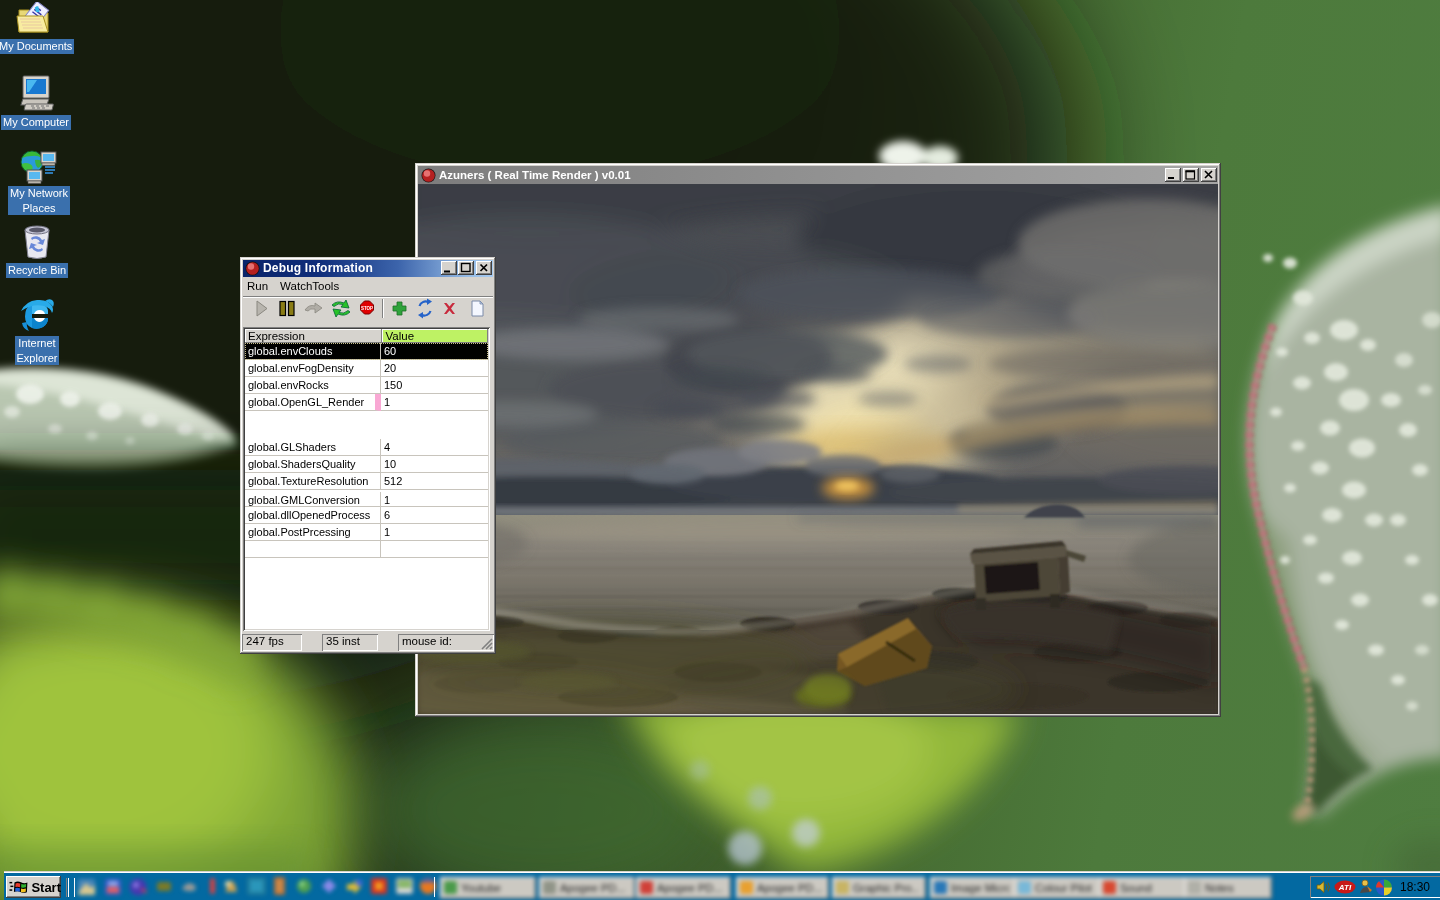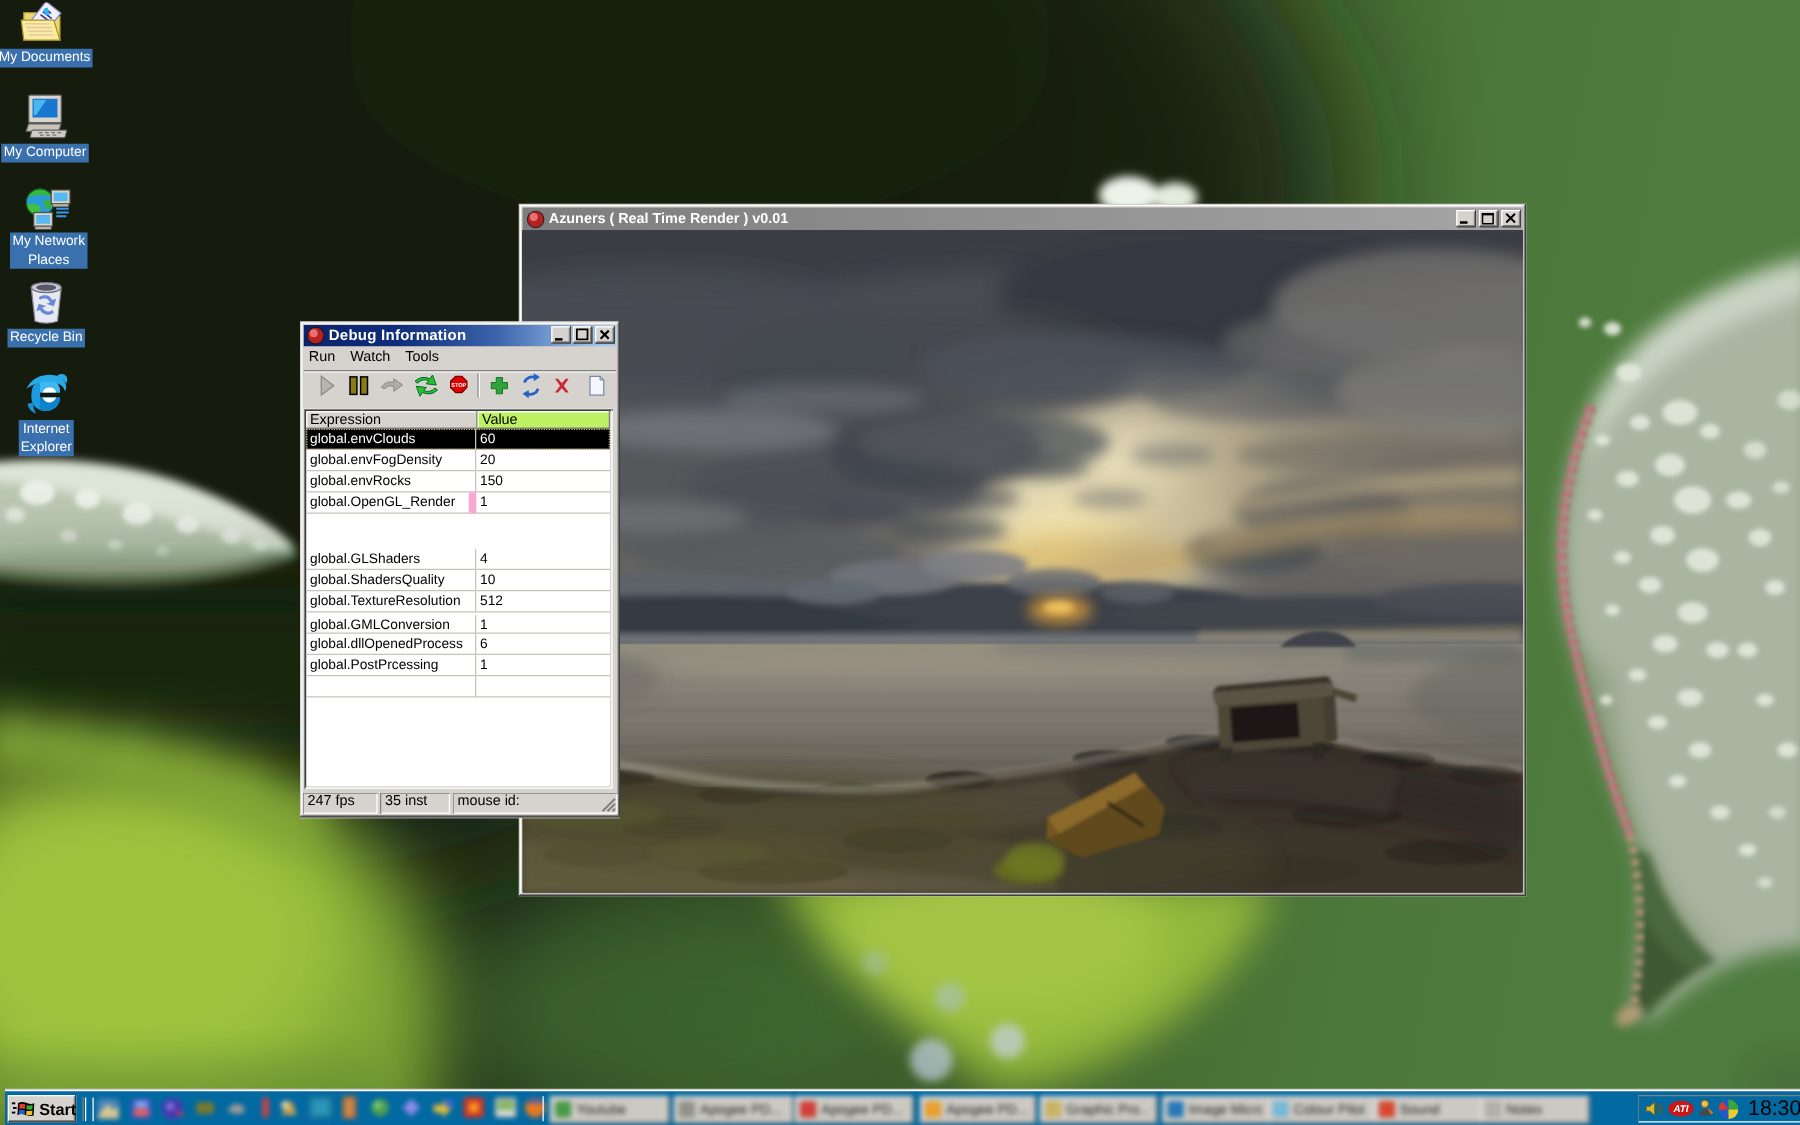--- a/index.html
+++ b/index.html
@@ -467,21 +467,21 @@
             <rect x="3.5" y="2.5" width="8.5" height="8" fill="none" stroke="#000" stroke-width="1.4"></rect>
           </svg></span>
    <span class="tbtn" style="margin-left:1px;"><svg width="16" height="14" viewBox="0 0 16 14">
             <path d="M4.5 3.5 L11 10 M11 3.5 L4.5 10" stroke="#000" stroke-width="1.7"></path>
           </svg></span>
   </span>
  </div>
  <div style="position:absolute; left:3px; top:20px; right:3px; height:18px; display:flex; align-items:center; color:#000;">
   <span style="margin-left:4px;">Run</span>
       <span style="margin-left:12px;">Watch</span>
-      <span style="margin-left:12px;">Tools</span>
+      <span style="">Tools</span>
  </div>
  <div style="position:absolute; left:3px; top:39px; right:3px; height:25px; border-top:1px solid #808080; box-shadow:inset 0 1px 0 #fff;">
   <svg width="247" height="24" viewBox="0 0 247 24" style="display:block;">
 
    <path d="M 14 4 L 14 19 L 24 11.5 Z" fill="#b8b5ae" stroke="#8a8880" stroke-width="1"></path>
 
    <g>
     <rect x="37" y="4.5" width="5.5" height="14" fill="#8a7c14" stroke="#000" stroke-width="1.2"></rect>
     <rect x="45.5" y="4.5" width="5.5" height="14" fill="#8a7c14" stroke="#000" stroke-width="1.2"></rect>
    </g>
@@ -565,21 +565,21 @@
         <div style="display:flex;height:17px;color:#000;">
           <div style="width:136px;border-right:1px solid #c8c4bc;border-bottom:1px solid #c8c4bc;padding:2px 0 0 3.5px;overflow:hidden;">global.PostPrcessing</div>
           <div style="flex:1;border-bottom:1px solid #c8c4bc;padding:2px 0 0 3.5px;">1</div>
         </div>
         <div style="display:flex;height:17px;color:#000;">
           <div style="width:136px;border-right:1px solid #c8c4bc;border-bottom:1px solid #c8c4bc;padding:2px 0 0 3.5px;overflow:hidden;"></div>
           <div style="flex:1;border-bottom:1px solid #c8c4bc;padding:2px 0 0 3.5px;"></div>
         </div>
       </div>
  </div>
- <div style="position:absolute; left:2px; bottom:3px; height:17px; right:2px; display:flex; gap:2px; font-size:11.5px;">
+ <div style="position:absolute; left:2px; bottom:3px; height:17px; right:2px; display:flex; gap:20px; font-size:11.5px;">
   <div style="width:60px; box-shadow:inset 1px 1px 0 #808080, inset -1px -1px 0 #fff; padding:1px 0 0 4px;">247 fps</div>
   <div style="width:56px; box-shadow:inset 1px 1px 0 #808080, inset -1px -1px 0 #fff; padding:1px 0 0 4px;">35 inst</div>
   <div style="flex:1; box-shadow:inset 1px 1px 0 #808080, inset -1px -1px 0 #fff; padding:1px 0 4px 4px; position:relative;">mouse id:
    <svg width="12" height="12" style="position:absolute; right:1px; bottom:1px;" viewBox="0 0 12 12">
     <g stroke="#808080" stroke-width="1.6">
             <path d="M 11 1 L 1 11 M 11 5 L 5 11 M 11 9 L 9 11"></path>
           </g>
    </svg>
   </div>
  </div>
@@ -723,15 +723,15 @@
    <circle cx="7" cy="4" r="3" fill="#e8c048" stroke="#806020" stroke-width="0.8"></circle>
    <path d="M 2 14 Q 4 8 8 8 Q 12 9 13 13 Z" fill="#484848"></path>
    <path d="M 9 7 L 14 11 L 12 13 Z" fill="#c87820"></path>
   </svg>
   <svg width="18" height="17" viewBox="0 0 18 17" style="margin-left:2px;">
    <circle cx="9" cy="8.5" r="8" fill="#2858c8"></circle>
    <path d="M 9 0.5 a 8 8 0 0 1 8 8 L 9 8.5 Z" fill="#38a838"></path>
    <path d="M 17 8.5 a 8 8 0 0 1 -8 8 L 9 8.5 Z" fill="#e8d028"></path>
    <path d="M 1 8.5 a 8 8 0 0 1 3 -6.3 L 9 8.5 Z" fill="#e03828"></path>
   </svg>
-  <span style="font-size:17px; margin-left:7px;">18:30</span>
+  <span style="font-size:12px; margin-left:7px;">18:30</span>
  </div>
 </div>
 
 </body></html>

